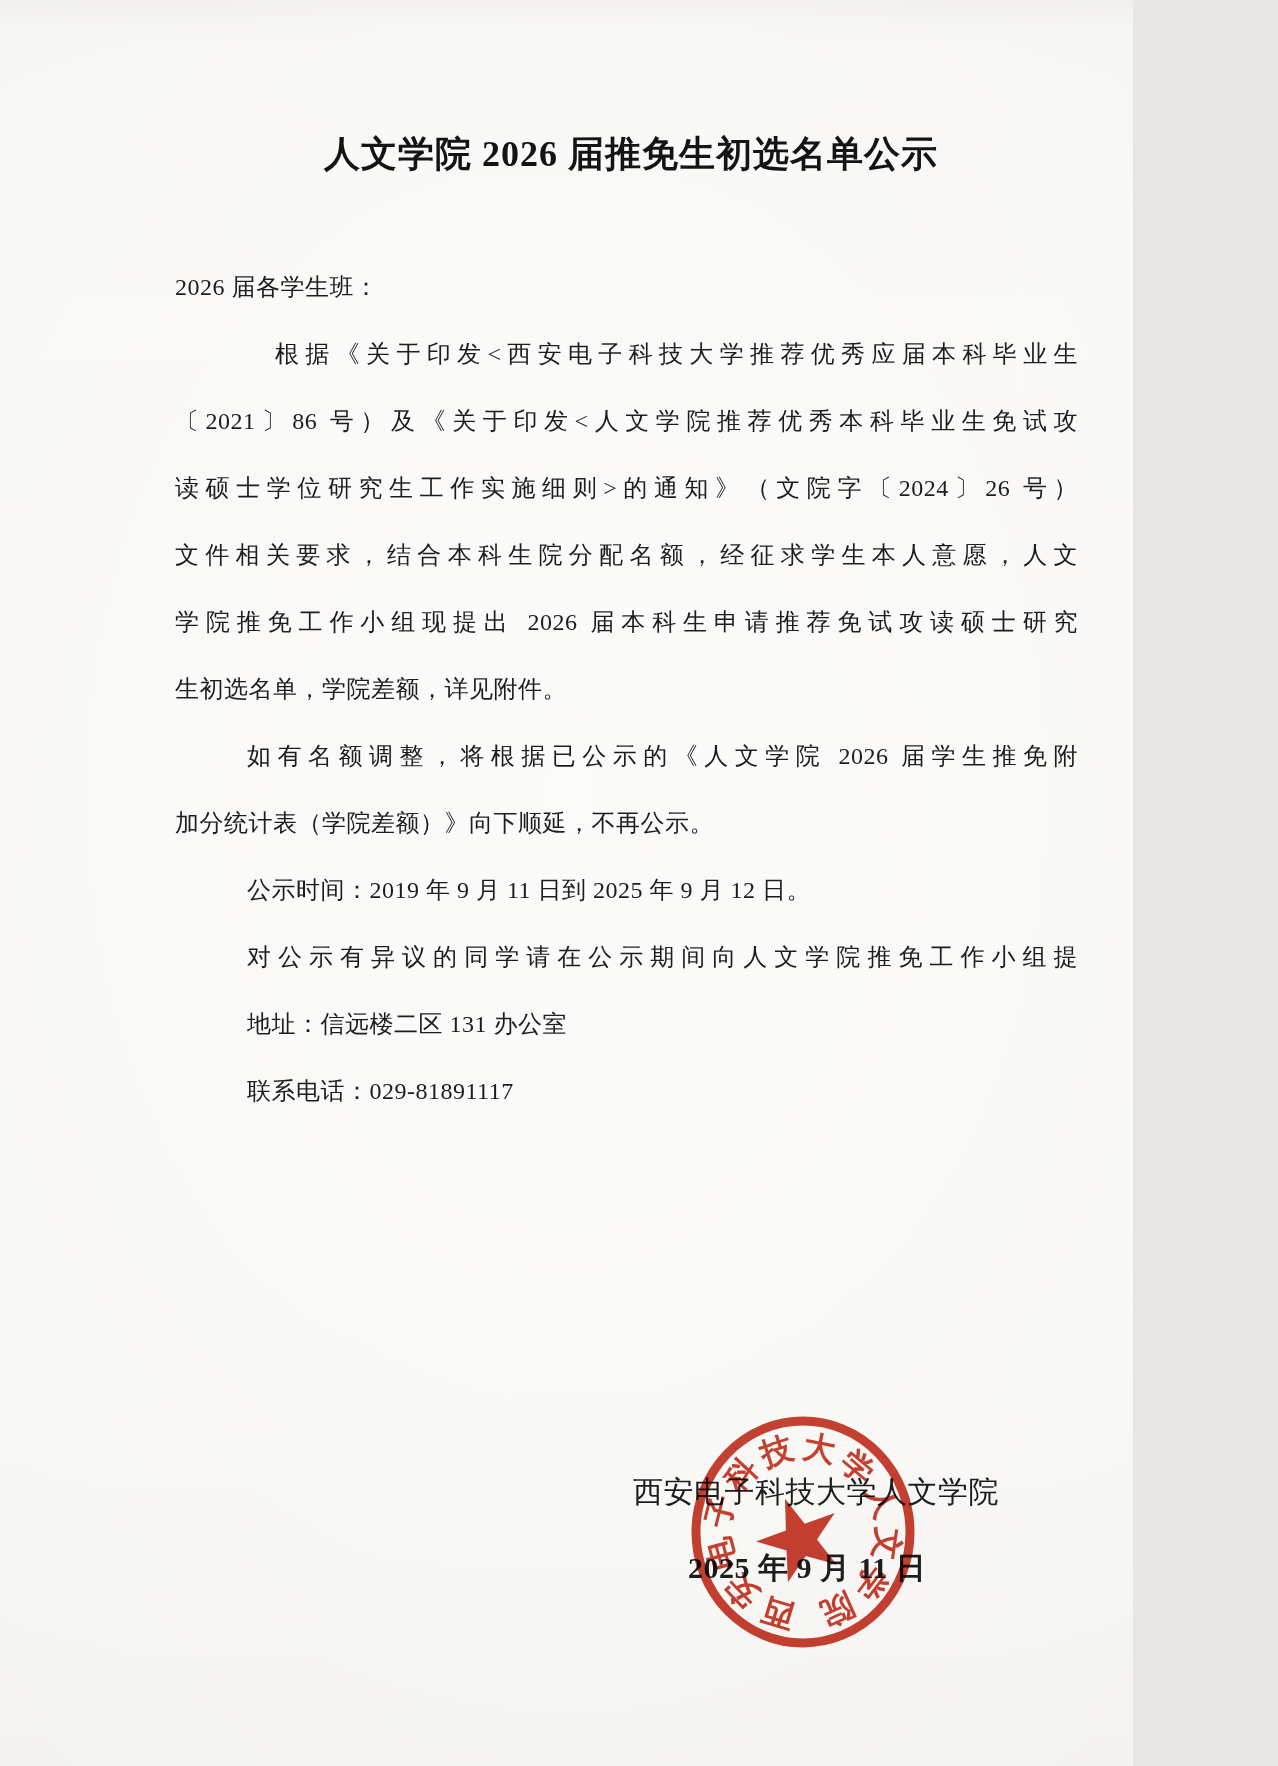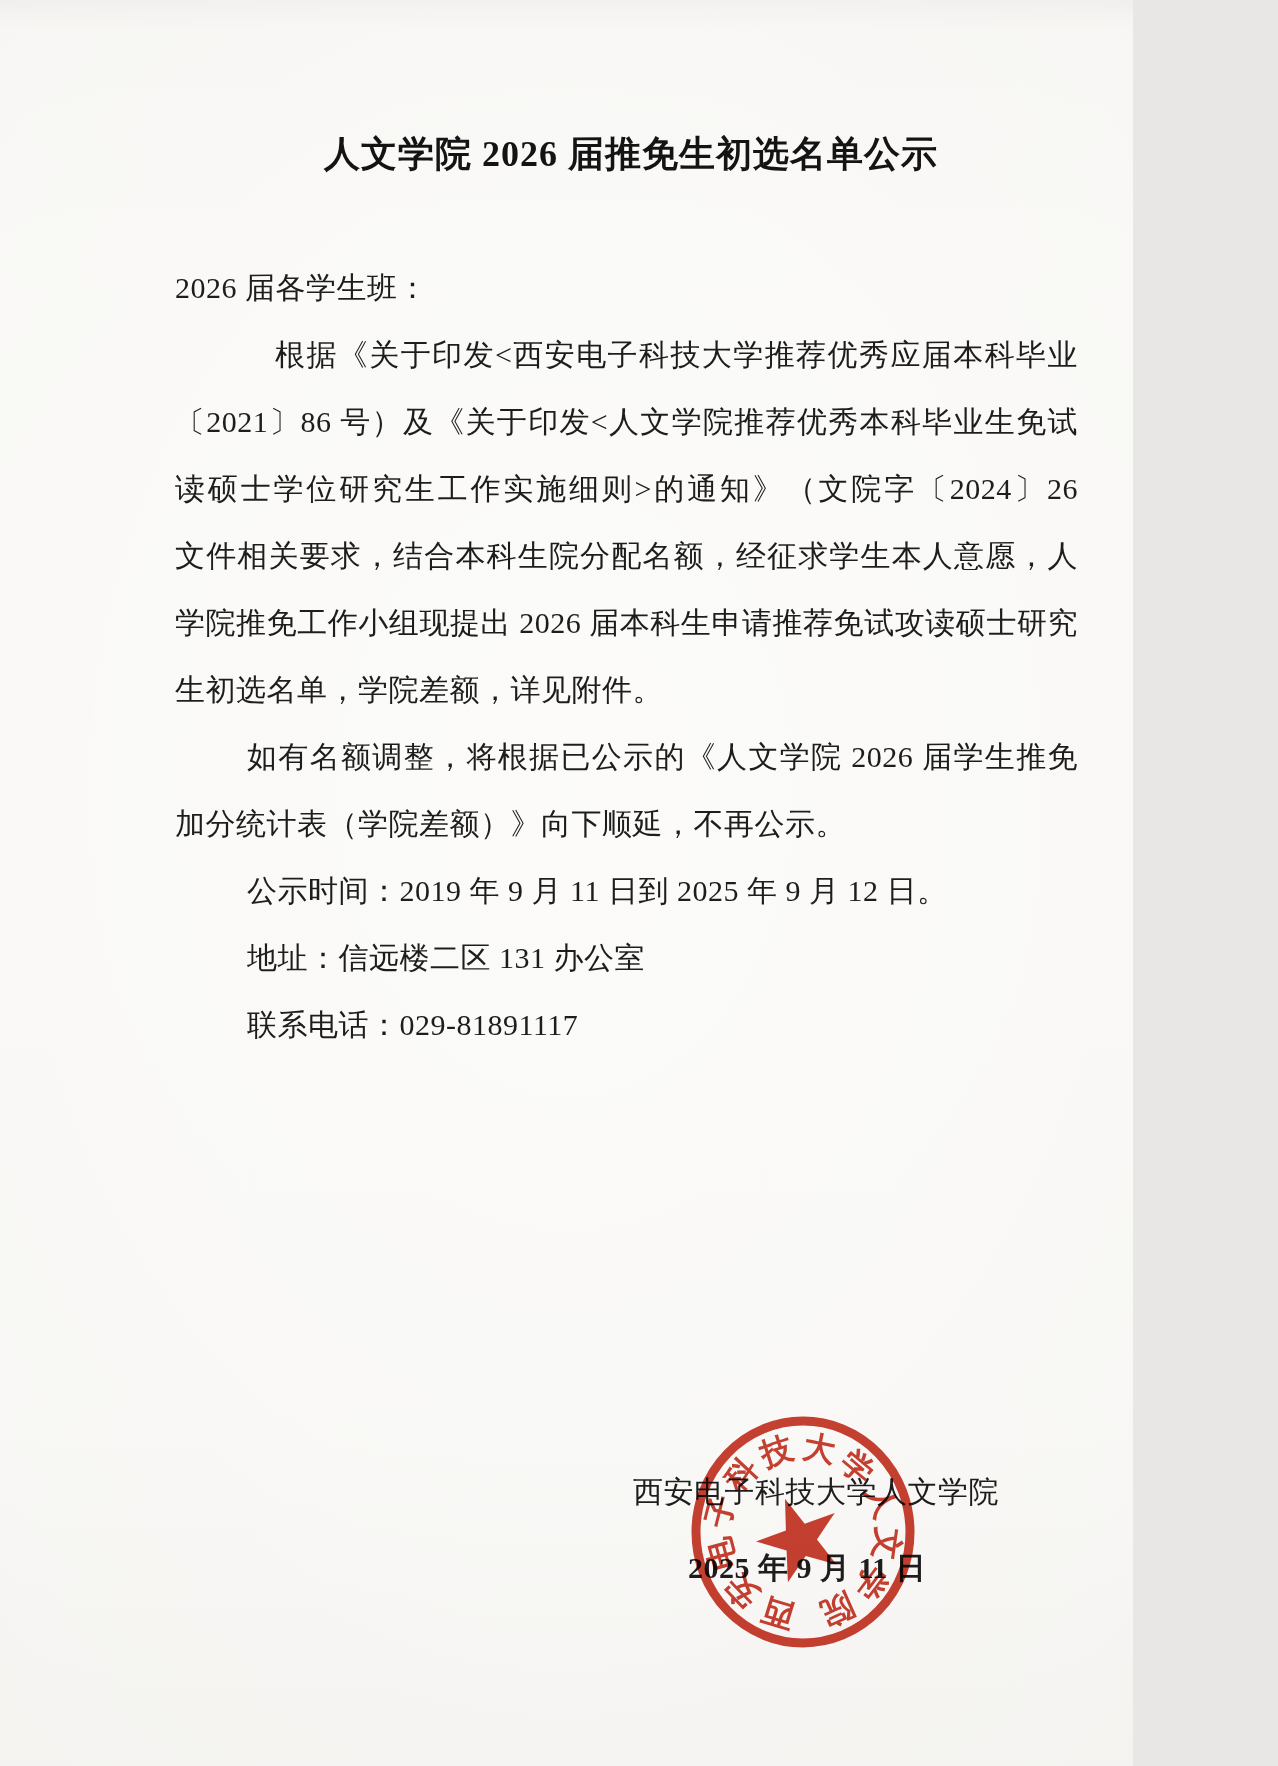--- a/index.html
+++ b/index.html
@@ -18,21 +18,21 @@
   .doc-title{
     position:absolute;top:130px;left:0;width:1278px;height:48px;
     text-align:center;font-size:36px;font-weight:700;letter-spacing:1px;
     transform:translateX(-8px);
     color:#141414;white-space:nowrap;
   }
   .body-block{
     position:absolute;left:175px;top:254px;width:903px;
   }
   .line{
-    height:67px;line-height:67px;font-size:30px;
+    height:67px;line-height:67px;font-size:24px;
     white-space:normal;overflow:hidden;
     letter-spacing:.5px;
   }
   .line.justify{text-align:justify;text-align-last:justify;}
   .line.indent{padding-left:72px;}
   .line.indent-large{padding-left:100px;}
   .signature{
     position:absolute;left:633px;top:1472px;height:40px;line-height:40px;
     font-size:30px;letter-spacing:.5px;white-space:nowrap;color:#1d1d1d;
   }
@@ -58,20 +58,21 @@
   <div class="line">2026 届各学生班：</div>
       <div class="line indent-large justify">根据《关于印发&lt;西安电子科技大学推荐优秀应届本科毕业生</div>
       <div class="line justify">〔2021〕86 号）及《关于印发&lt;人文学院推荐优秀本科毕业生免试攻</div>
       <div class="line justify">读硕士学位研究生工作实施细则&gt;的通知》（文院字〔2024〕26 号）</div>
       <div class="line justify">文件相关要求，结合本科生院分配名额，经征求学生本人意愿，人文</div>
       <div class="line justify">学院推免工作小组现提出 2026 届本科生申请推荐免试攻读硕士研究</div>
       <div class="line">生初选名单，学院差额，详见附件。</div>
       <div class="line indent justify">如有名额调整，将根据已公示的《人文学院 2026 届学生推免附</div>
       <div class="line">加分统计表（学院差额）》向下顺延，不再公示。</div>
       <div class="line indent">公示时间：2019 年 9 月 11 日到 2025 年 9 月 12 日。</div>
+      <div class="line indent justify">对公示有异议的同学请在公示期间向人文学院推免工作小组提</div>
       <div class="line indent">地址：信远楼二区 131 办公室</div>
       <div class="line indent">联系电话：029-81891117</div>
     </div>
 
   <div class="signature">西安电子科技大学人文学院</div>
 
   <div class="sign-date">2025 年 9 月 11 日</div>
 
   <div class="seal">
     <svg viewBox="0 0 236 244" xmlns="http://www.w3.org/2000/svg">

